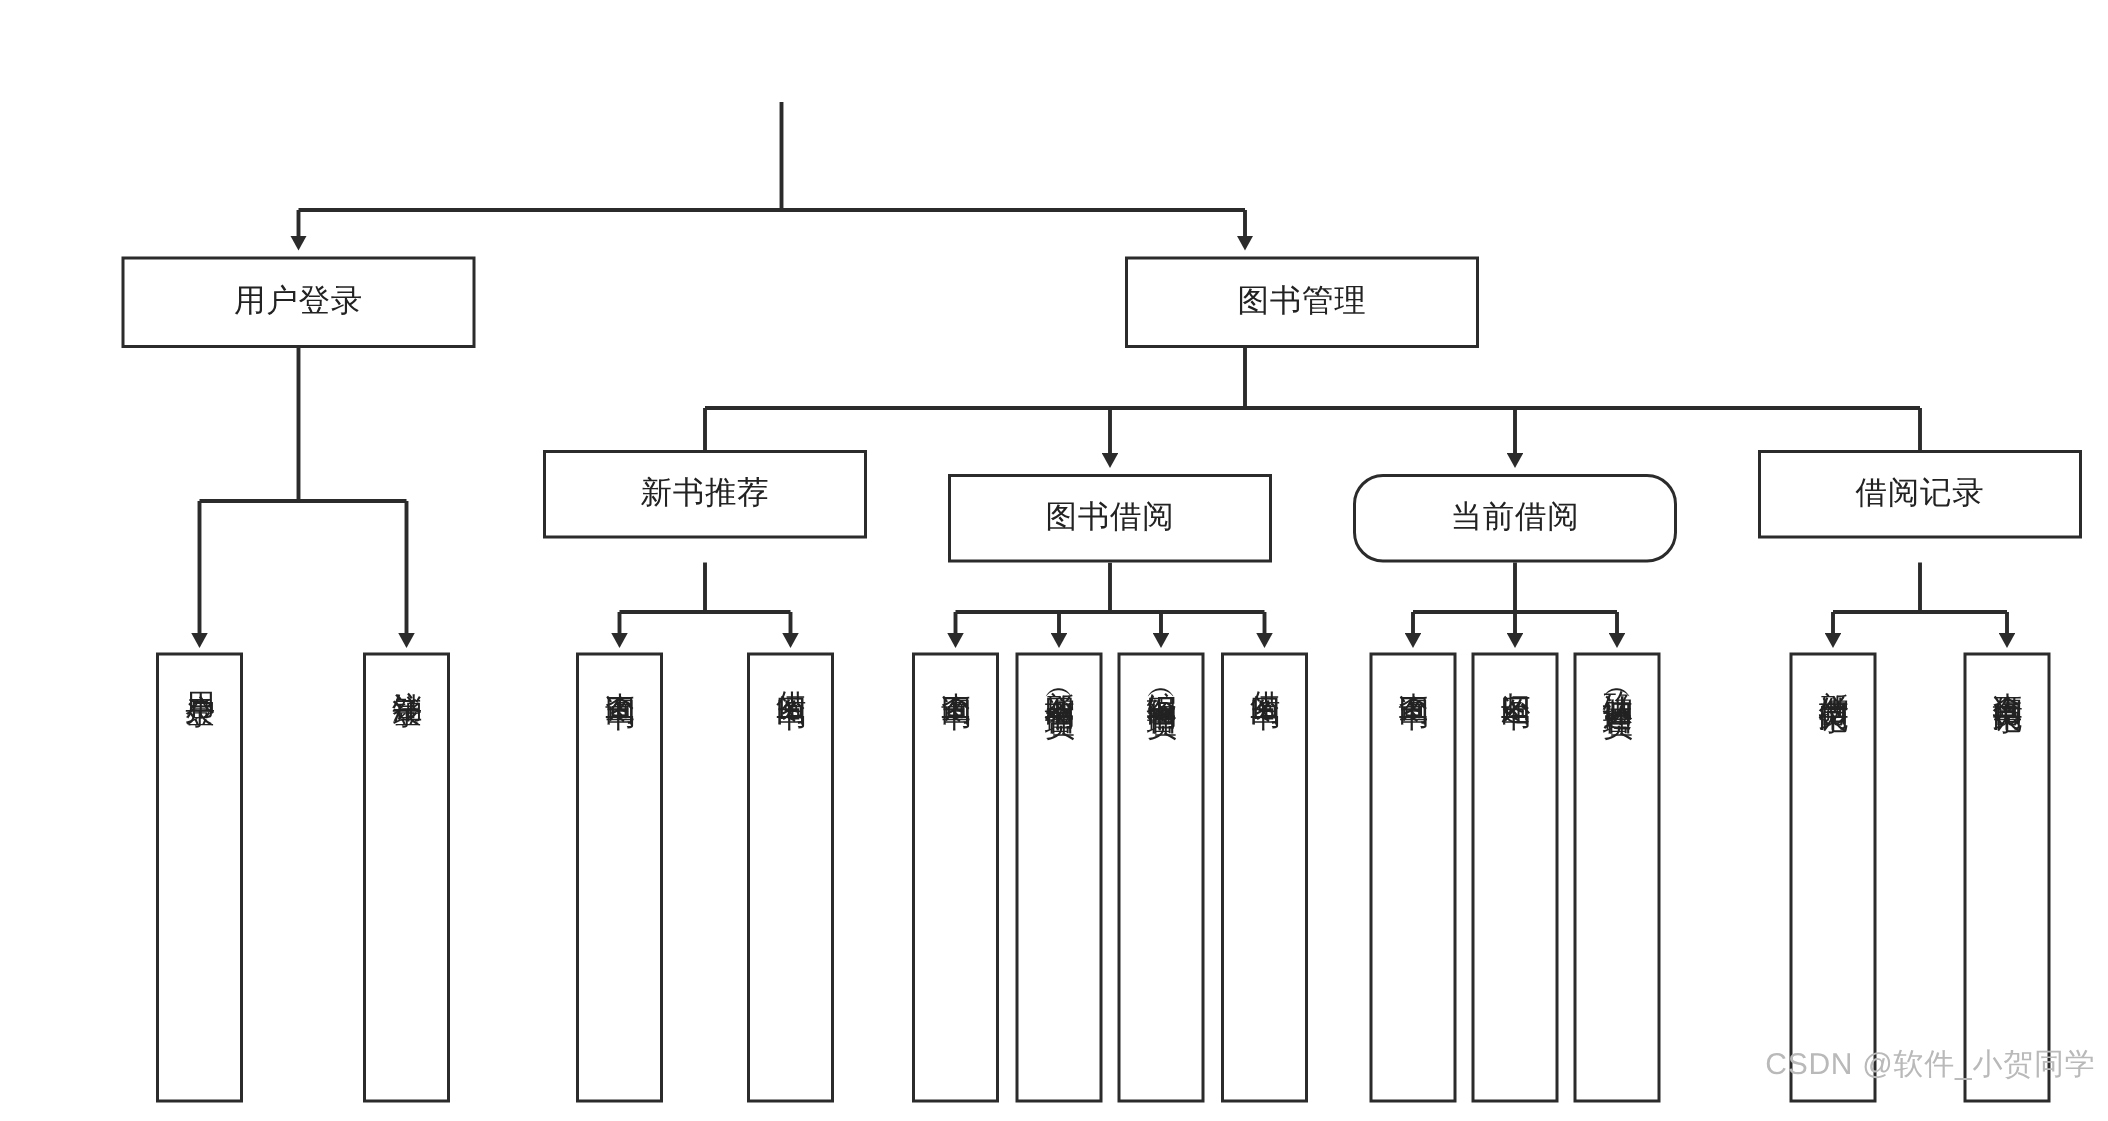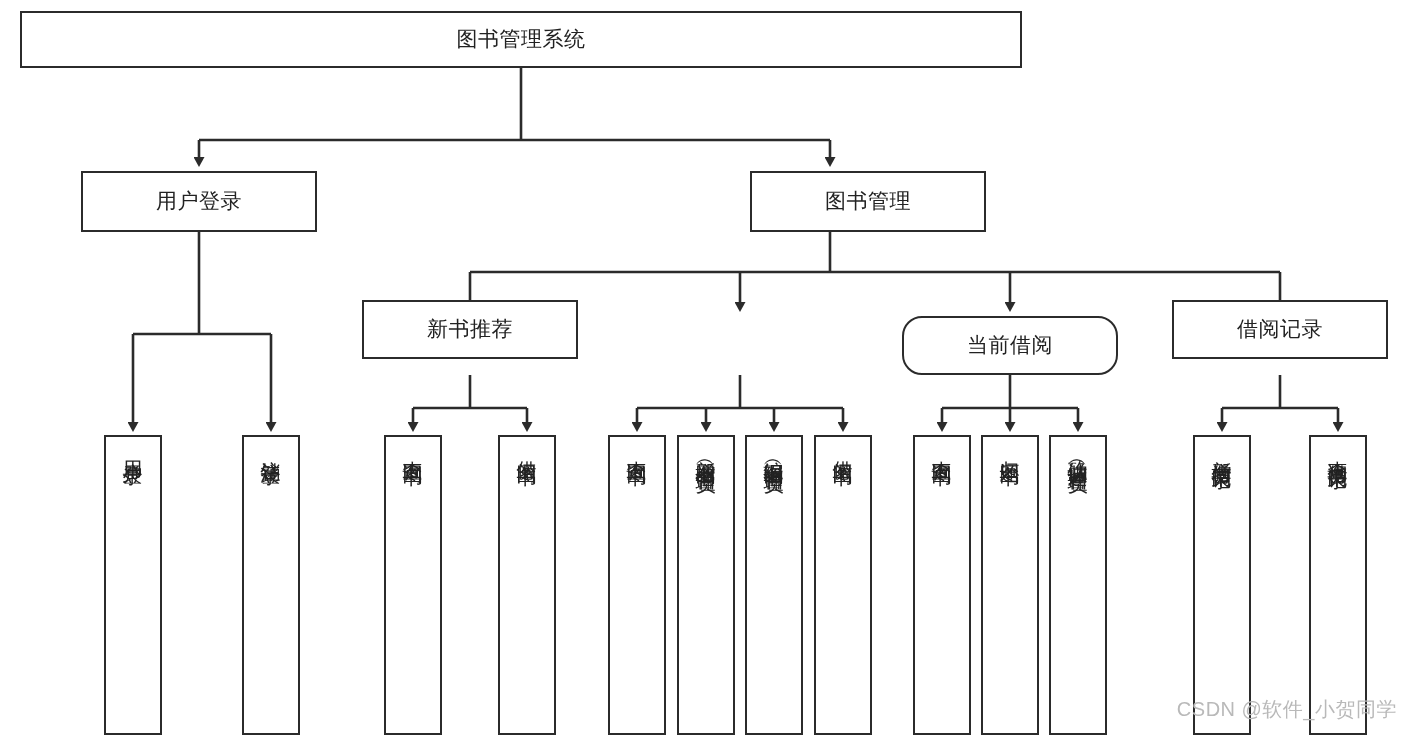--- a/index.html
+++ b/index.html
@@ -121,34 +121,34 @@
       <path d="M1010,408 L1010,423" marker-end="url(#arw)"></path>
       <path d="M1078,408 L1078,423" marker-end="url(#arw)"></path>
 
       <path d="M1280,375 L1280,408"></path>
       <path d="M1222,408 L1338,408"></path>
       <path d="M1222,408 L1222,423" marker-end="url(#arw)"></path>
       <path d="M1338,408 L1338,423" marker-end="url(#arw)"></path>
     </g>
   </svg>
 
-  <div class="node h" style="left:20px; top:11px; width:1002px; height:57px;">
-    <span class="label">图书管理系统</span>
-  </div>
 
   <div class="node h" style="left:81px; top:171px; width:236px; height:61px;">
     <span class="label">用户登录</span>
   </div>
   <div class="node h" style="left:716px; top:171px; width:236px; height:61px;margin-left:34px;">
     <span class="label">图书管理</span>
   </div>
 
   <div class="node h" style="left:362px; top:300px; width:216px; height:59px;justify-content:center;">
     <span class="label">新书推荐</span>
   </div>
+  <div class="node h" style="left:632px; top:316px; width:216px; height:59px;">
+    <span class="label">图书借阅</span>
+  </div>
   <div class="node h" style="left:902px; top:316px; width:216px; height:59px;border-radius:20px;">
     <span class="label">当前借阅</span>
   </div>
   <div class="node h" style="left:1172px; top:300px; width:216px; height:59px;">
     <span class="label">借阅记录</span>
   </div>
 
   <div class="node v" style="left:104px; top:435px; width:58px; height:300px;">
     <span class="label">用户登录</span>
   </div>

